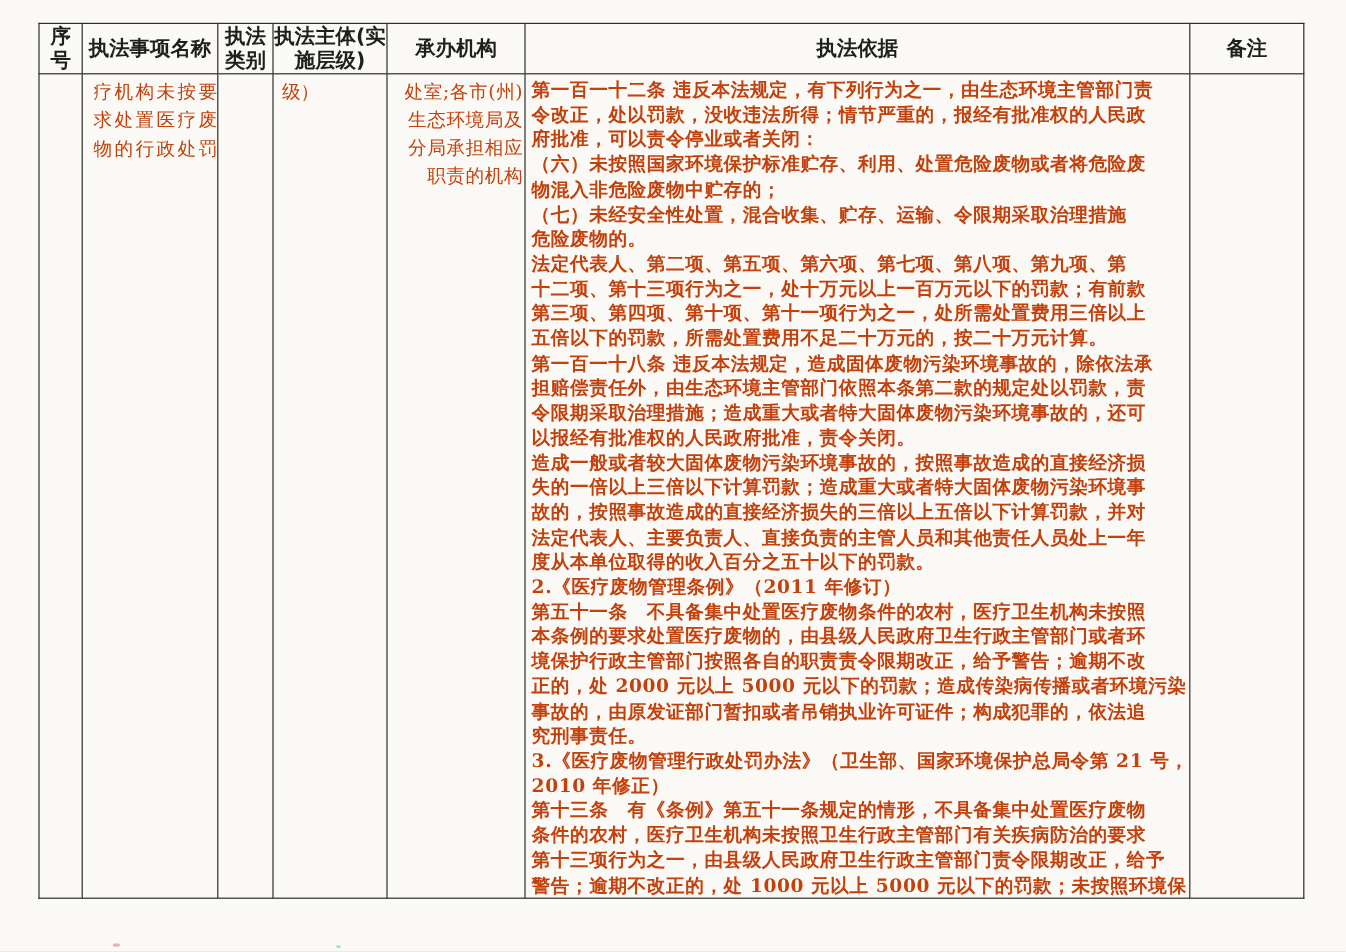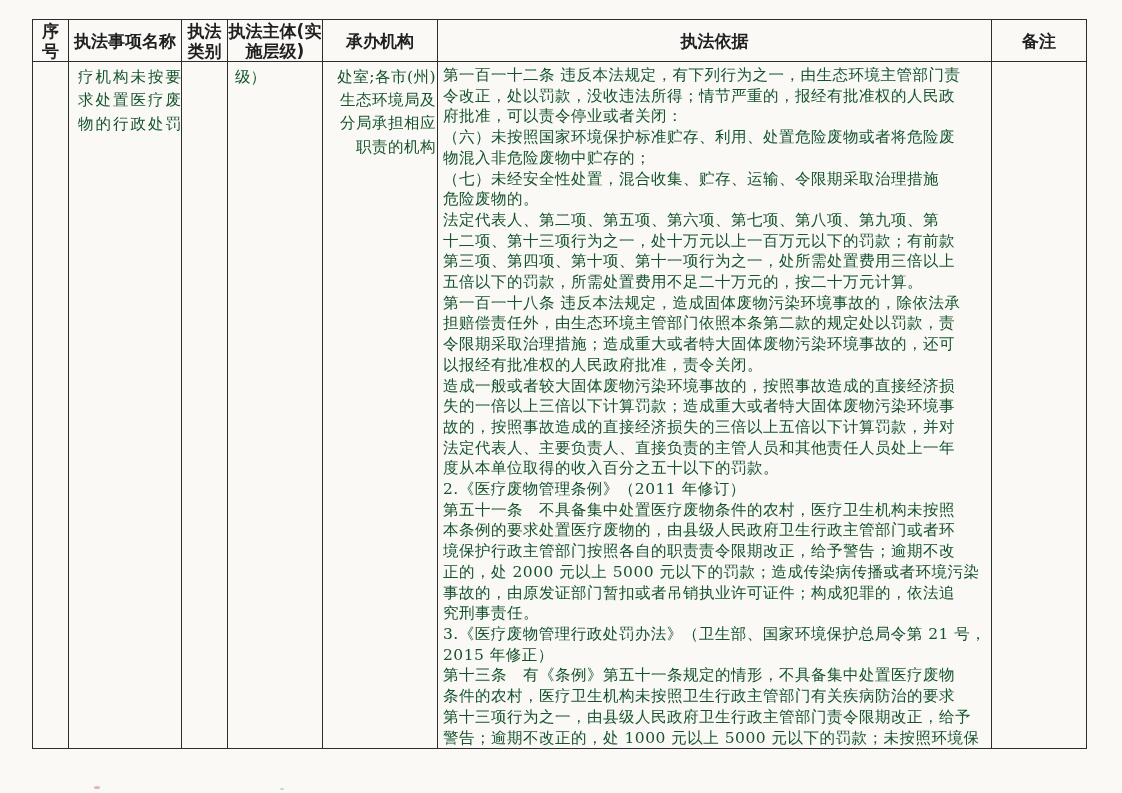--- a/index.html
+++ b/index.html
@@ -32,29 +32,29 @@
   .law-table th{
     vertical-align:middle;
     text-align:center;
     font-weight:700;
     font-size:17px;
     line-height:20px;
     white-space:pre-line;
     font-family:"DejaVu Sans","Liberation Sans",sans-serif;
     color:#1f1f1f;
   }
-  .law-table td{font-size:15.5px;color:#14532d;}
+  .law-table td{font-size:15.5px;color:#c2410c;}
   .tl{white-space:nowrap;}
   td.name{padding:4px 2px 0 9px;}
   td.name .tl{line-height:23.4px;letter-spacing:2px;font-size:15.5px;}
   td.subject{padding:4px 2px 0 7px;}
   td.subject .tl{line-height:23px;}
   td.agency{padding:4px 1px 0 5px;}
   td.agency .tl{line-height:23.2px;letter-spacing:.5px;text-align:right;}
-  td.basis{padding:3px 19px 0 5px;}
+  td.basis{padding:3px 19px 0 5px;font-weight:bold;}
   td.basis .tl{line-height:20.7px;letter-spacing:.5px;font-size:15.5px;}
   td.serial,td.category,td.remark{padding:4px;}
   .speck{position:absolute;border-radius:50%;}
   .speck-pink{left:94px;top:786px;width:6px;height:3px;background:#e2a39b;opacity:.8;}
   .speck-cyan{left:280px;top:788px;width:4px;height:2px;background:#8fd3cf;opacity:.8;}
 </style>
 </head>
 <body>
 
 <div class="page">
@@ -122,21 +122,21 @@
             <div class="tl">法定代表人、主要负责人、直接负责的主管人员和其他责任人员处上一年</div>
             <div class="tl">度从本单位取得的收入百分之五十以下的罚款。</div>
             <div class="tl">2.《医疗废物管理条例》（2011 年修订）</div>
             <div class="tl">第五十一条　不具备集中处置医疗废物条件的农村，医疗卫生机构未按照</div>
             <div class="tl">本条例的要求处置医疗废物的，由县级人民政府卫生行政主管部门或者环</div>
             <div class="tl">境保护行政主管部门按照各自的职责责令限期改正，给予警告；逾期不改</div>
             <div class="tl">正的，处 2000 元以上 5000 元以下的罚款；造成传染病传播或者环境污染</div>
             <div class="tl">事故的，由原发证部门暂扣或者吊销执业许可证件；构成犯罪的，依法追</div>
             <div class="tl">究刑事责任。</div>
             <div class="tl">3.《医疗废物管理行政处罚办法》（卫生部、国家环境保护总局令第 21 号，</div>
-            <div class="tl">2015 年修正）</div>
+            <div class="tl">2010 年修正）</div>
             <div class="tl">第十三条　有《条例》第五十一条规定的情形，不具备集中处置医疗废物</div>
             <div class="tl">条件的农村，医疗卫生机构未按照卫生行政主管部门有关疾病防治的要求</div>
             <div class="tl">第十三项行为之一，由县级人民政府卫生行政主管部门责令限期改正，给予</div>
             <div class="tl">警告；逾期不改正的，处 1000 元以上 5000 元以下的罚款；未按照环境保</div>
           </td>
         <td class="remark"></td>
       </tr>
     </tbody>
   </table>
   <div class="speck speck-pink"></div>

